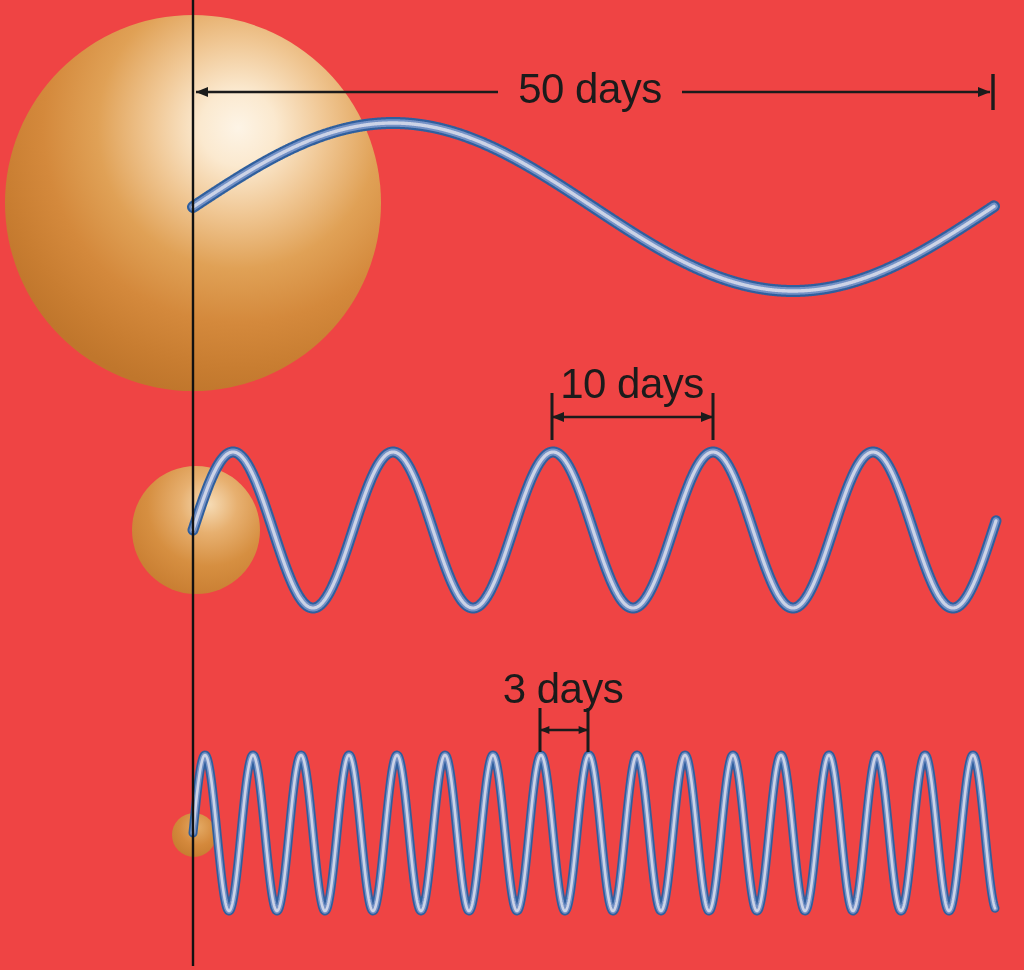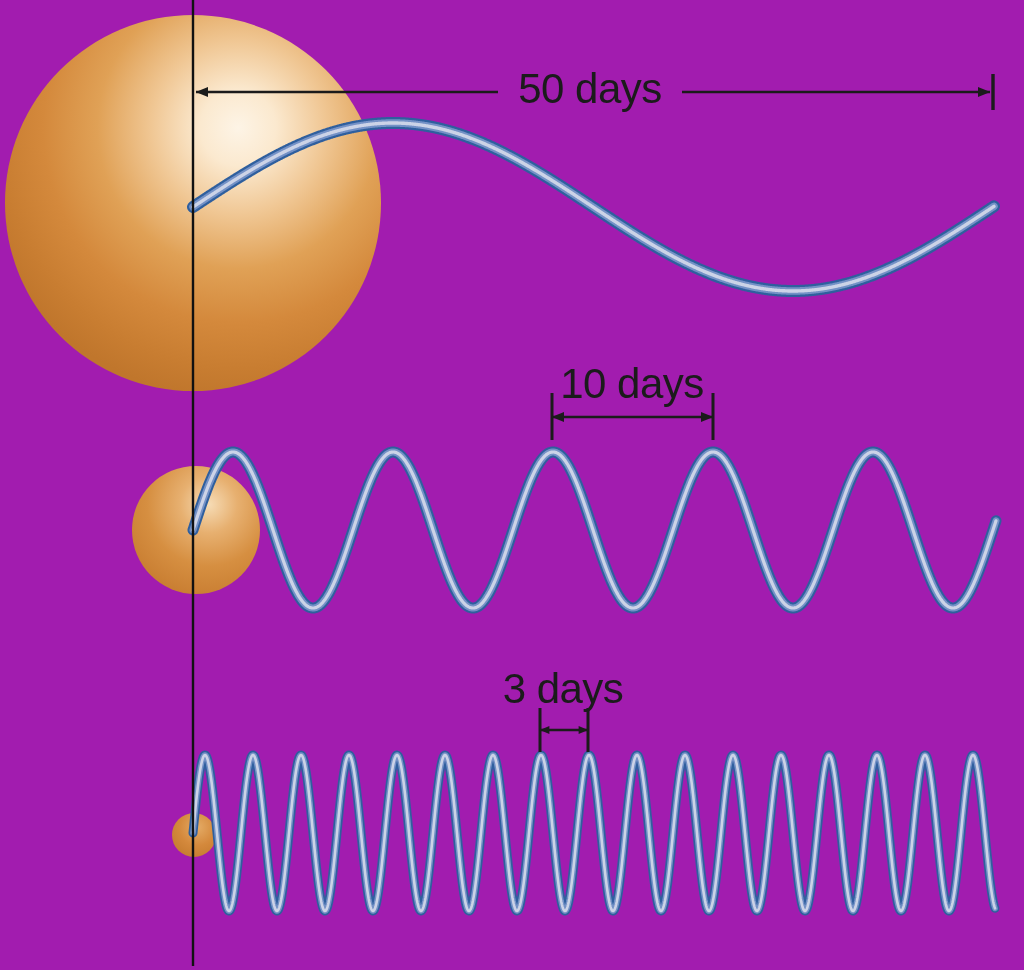--- a/index.html
+++ b/index.html
@@ -8,21 +8,21 @@
     padding: 0;
     background: #ffffff;
   }
   body {
     font-family: "Liberation Sans", sans-serif;
   }
   #figure-root {
     position: relative;
     width: 1024px;
     height: 970px;
-    background: #a21caf;
+    background: #ef4444;
     overflow: hidden;
   }
   #figure-svg {
     position: absolute;
     top: 0;
     left: 0;
     width: 1024px;
     height: 970px;
     display: block;
   }

